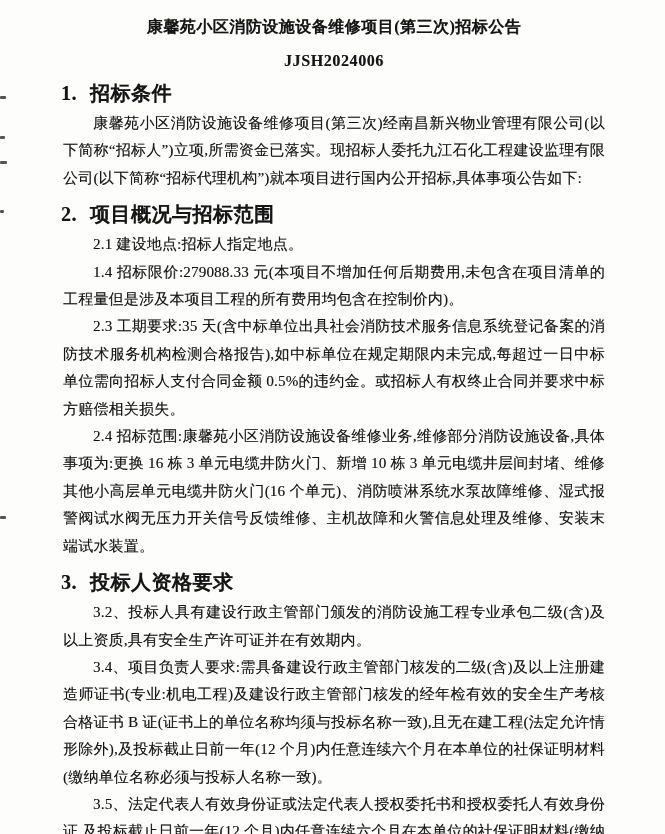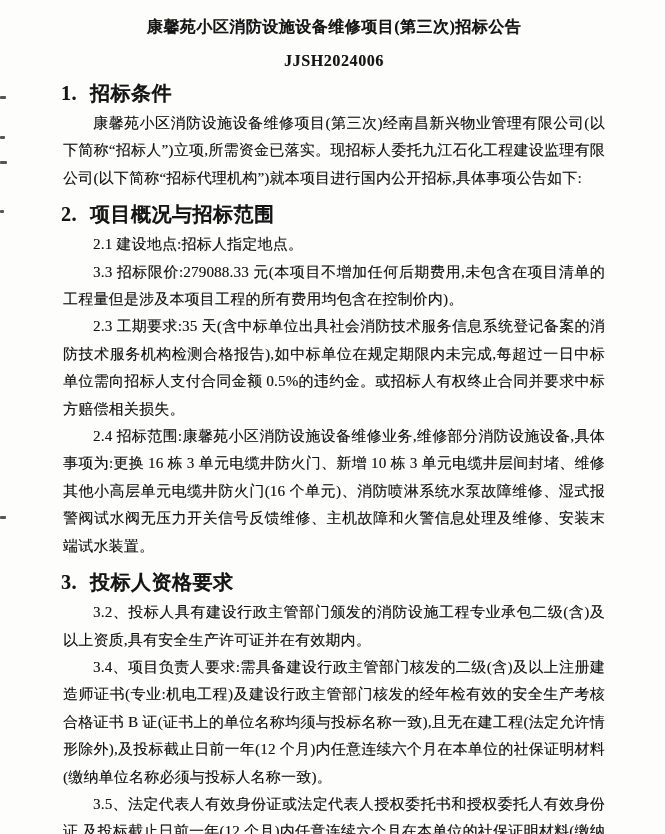--- a/index.html
+++ b/index.html
@@ -87,21 +87,21 @@
       <span class="hnum">1.</span><span class="htext">招标条件</span>
     </div>
     <p class="para">康馨苑小区消防设施设备维修项目(第三次)经南昌新兴物业管理有限公司(以下简称“招标人”)立项,所需资金已落实。现招标人委托九江石化工程建设监理有限公司(以下简称“招标代理机构”)就本项目进行国内公开招标,具体事项公告如下:</p>
   </div>
 
   <div class="section">
     <div class="section-heading">
       <span class="hnum">2.</span><span class="htext">项目概况与招标范围</span>
     </div>
     <p class="para">2.1 建设地点:招标人指定地点。</p>
-    <p class="para">3.3 招标限价:279088.33 元(本项目不增加任何后期费用,未包含在项目清单的工程量但是涉及本项目工程的所有费用均包含在控制价内)。</p>
+    <p class="para">1.4 招标限价:279088.33 元(本项目不增加任何后期费用,未包含在项目清单的工程量但是涉及本项目工程的所有费用均包含在控制价内)。</p>
     <p class="para">2.3 工期要求:35 天(含中标单位出具社会消防技术服务信息系统登记备案的消防技术服务机构检测合格报告),如中标单位在规定期限内未完成,每超过一日中标单位需向招标人支付合同金额 0.5%的违约金。或招标人有权终止合同并要求中标方赔偿相关损失。</p>
     <p class="para">2.4 招标范围:康馨苑小区消防设施设备维修业务,维修部分消防设施设备,具体事项为:更换 16 栋 3 单元电缆井防火门、新增 10 栋 3 单元电缆井层间封堵、维修其他小高层单元电缆井防火门(16 个单元)、消防喷淋系统水泵故障维修、湿式报警阀试水阀无压力开关信号反馈维修、主机故障和火警信息处理及维修、安装末端试水装置。</p>
   </div>
 
   <div class="section">
     <div class="section-heading">
       <span class="hnum">3.</span><span class="htext">投标人资格要求</span>
     </div>
     <p class="para">3.2、投标人具有建设行政主管部门颁发的消防设施工程专业承包二级(含)及以上资质,具有安全生产许可证并在有效期内。</p>
     <p class="para">3.4、项目负责人要求:需具备建设行政主管部门核发的二级(含)及以上注册建造师证书(专业:机电工程)及建设行政主管部门核发的经年检有效的安全生产考核合格证书 B 证(证书上的单位名称均须与投标名称一致),且无在建工程(法定允许情形除外),及投标截止日前一年(12 个月)内任意连续六个月在本单位的社保证明材料(缴纳单位名称必须与投标人名称一致)。</p>

